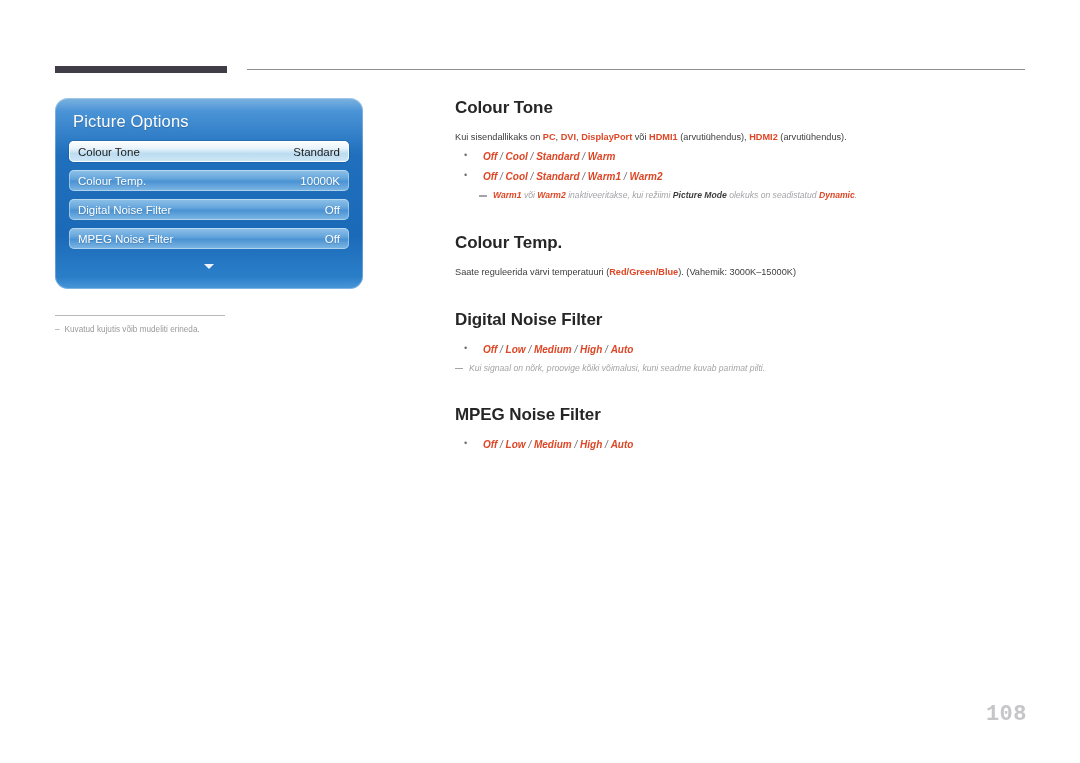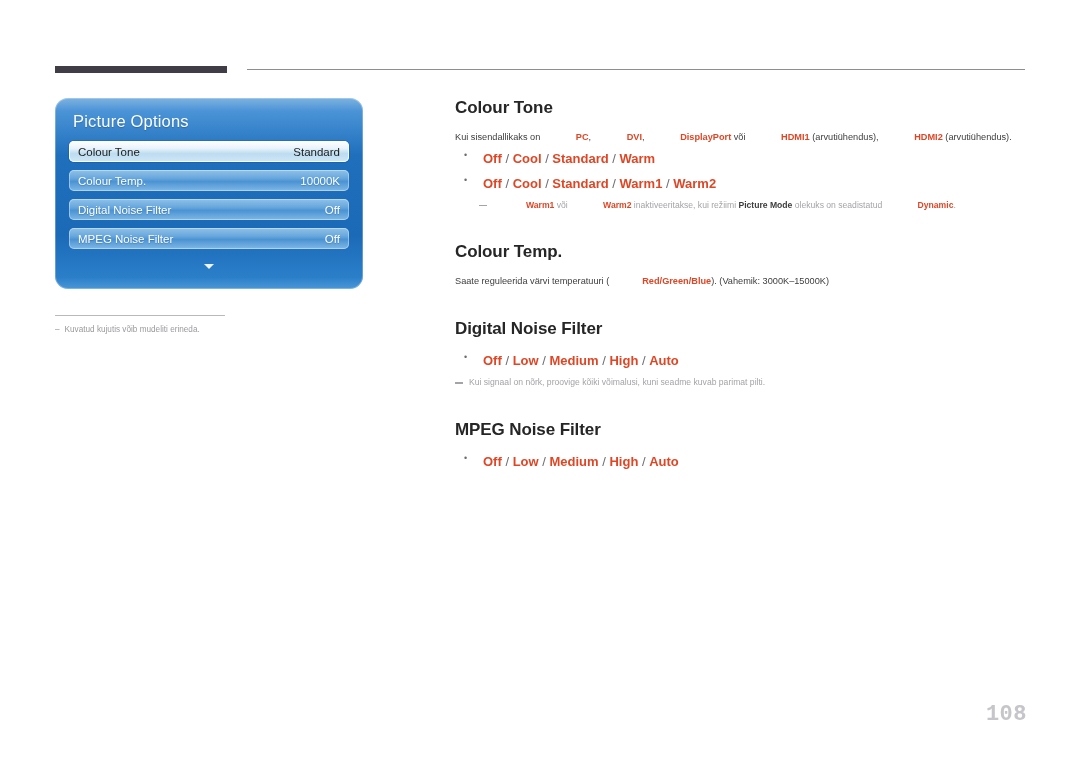--- a/index.html
+++ b/index.html
@@ -147,34 +147,35 @@
   .sec-colour-temp { margin-top: 30px !important; }
   .sec-dnf { margin-top: 30px !important; }
   .sec-mpeg { margin-top: 30px !important; }
 
   p.para {
     font-size: 9.2px;
     line-height: 1.62;
     color: #3d3d3d;
     margin: 0 0 4px 0;
   }
-  .r { color: #de4726; font-weight: bold; margin-left: 33px; }
+  .r { color: #de4726; font-weight: bold; }
 
   ul.bullets {
     list-style: none;
     margin: 3px 0 4px 0;
     padding: 0;
   }
   ul.bullets li {
-    font-size: 13px;
+    font-size: 10px;
     line-height: 1.6;
     color: #de4726;
     font-weight: bold;
     padding-left: 28px;
     position: relative;
+    font-style: italic;
   }
   ul.bullets li::before {
     content: "\2022";
     position: absolute;
     left: 9px;
     top: -1px;
     color: #6d6d70;
     font-size: 9px;
     font-weight: normal;
   }
@@ -183,20 +184,21 @@
     font-weight: normal;
   }
 
   .subnote {
     font-size: 8.6px;
     line-height: 1.6;
     color: #a4a4a8;
     margin: 2px 0 2px 0;
     padding-left: 14px;
     position: relative;
+    font-style: italic;
   }
   .subnote.indent { margin-left: 24px; }
   .subnote::before {
     content: "";
     position: absolute;
     left: 0px;
     top: 6px;
     width: 8px;
     height: 1.6px;
     background: #a4a4a8;

